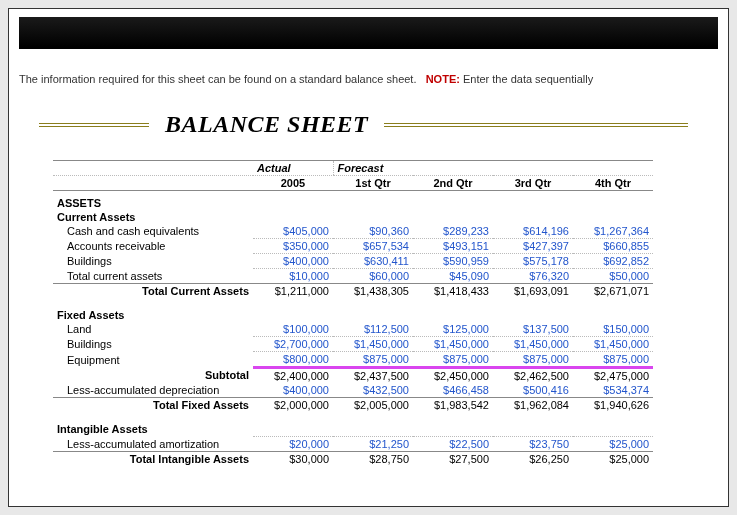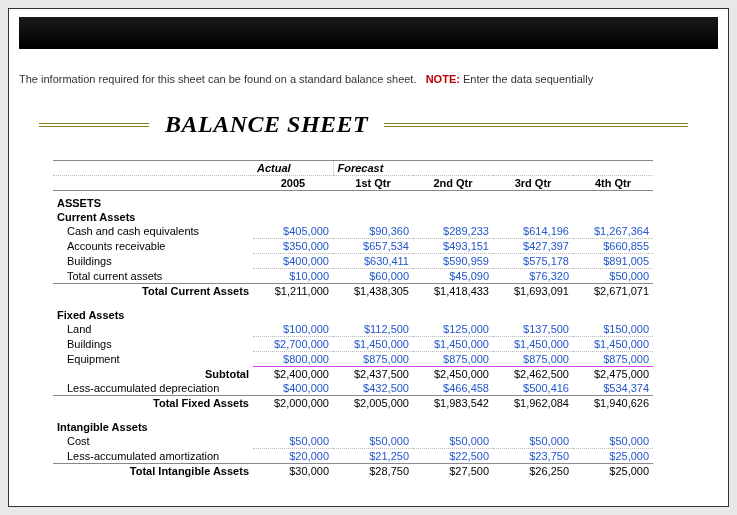--- a/index.html
+++ b/index.html
@@ -85,21 +85,21 @@
   tr.hdr1 th { border-top: 1px solid #888; border-bottom: 1px dotted #bbb; font-style: italic; font-weight: bold; text-align:left; }
   tr.hdr1 th.fc { border-left: 1px dotted #bbb; margin-top: 8px; }
   tr.hdr2 th { border-bottom: 1px solid #888; font-weight: bold; text-align:center; }
   tr.section td { font-weight: bold; text-align:left; padding-top:6px; }
   tr.subsection td { font-weight: bold; text-align:left;margin-left:44px; }
   .indent1 { padding-left: 14px !important; }
   .subtotal-lbl { text-align:right !important; font-weight: bold; }
   .total-lbl { text-align:right !important; font-weight: bold; }
   td.val { color: #2255cc; }
   td.dot-top { border-top: 1px dotted #bbb; }
-  td.sum { color:#000; font-weight: normal; border-top: 1px solid #d946ef;}
+  td.sum { color:#000; font-weight: normal; border-top: 3px solid #d946ef;}
   tr.total td { border-top: 1px solid #888; }
   tr.gap td { height: 10px; }
 </style>
 </head>
 <body>
 
 <div class="frame">
   <div class="topbar"></div>
 
   <div class="info-line">
@@ -162,21 +162,21 @@
         <td class="val dot-top">$493,151</td>
         <td class="val dot-top">$427,397</td>
         <td class="val dot-top">$660,855</td>
       </tr>
       <tr>
         <td class="lbl indent1">Buildings</td>
         <td class="val dot-top">$400,000</td>
         <td class="val dot-top">$630,411</td>
         <td class="val dot-top">$590,959</td>
         <td class="val dot-top">$575,178</td>
-        <td class="val dot-top">$891,005</td>
+        <td class="val dot-top">$692,852</td>
       </tr>
       <tr>
         <td class="lbl indent1">Total current assets</td>
         <td class="val dot-top">$10,000</td>
         <td class="val dot-top">$60,000</td>
         <td class="val dot-top">$45,090</td>
         <td class="val dot-top">$76,320</td>
         <td class="val dot-top">$50,000</td>
       </tr>
       <tr class="total">
@@ -245,28 +245,20 @@
       </tr>
 
       <tr class="gap">
             <td colspan="6"></td>
           </tr>
 
       <tr class="subsection">
         <td colspan="6">Intangible Assets</td>
       </tr>
       <tr>
-        <td class="lbl indent1">Cost</td>
-        <td class="val">$50,000</td>
-        <td class="val">$50,000</td>
-        <td class="val">$50,000</td>
-        <td class="val">$50,000</td>
-        <td class="val">$50,000</td>
-      </tr>
-      <tr>
         <td class="lbl indent1">Less-accumulated amortization</td>
         <td class="val dot-top">$20,000</td>
         <td class="val dot-top">$21,250</td>
         <td class="val dot-top">$22,500</td>
         <td class="val dot-top">$23,750</td>
         <td class="val dot-top">$25,000</td>
       </tr>
       <tr class="total">
         <td class="total-lbl">Total Intangible Assets</td>
         <td class="sum">$30,000</td>

